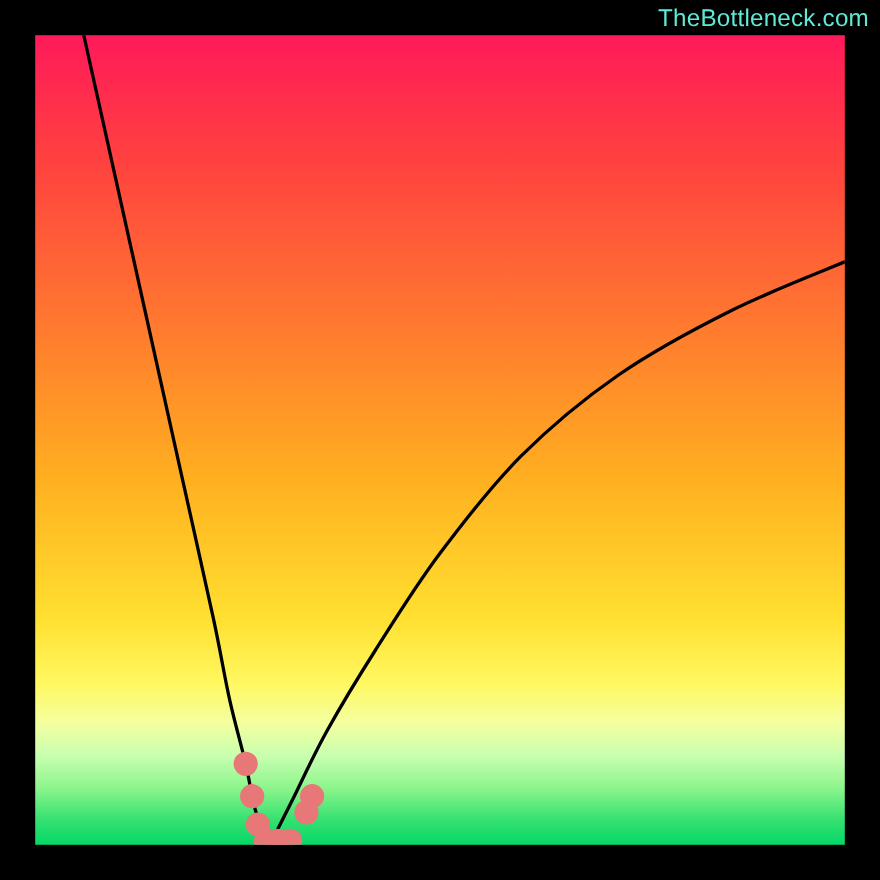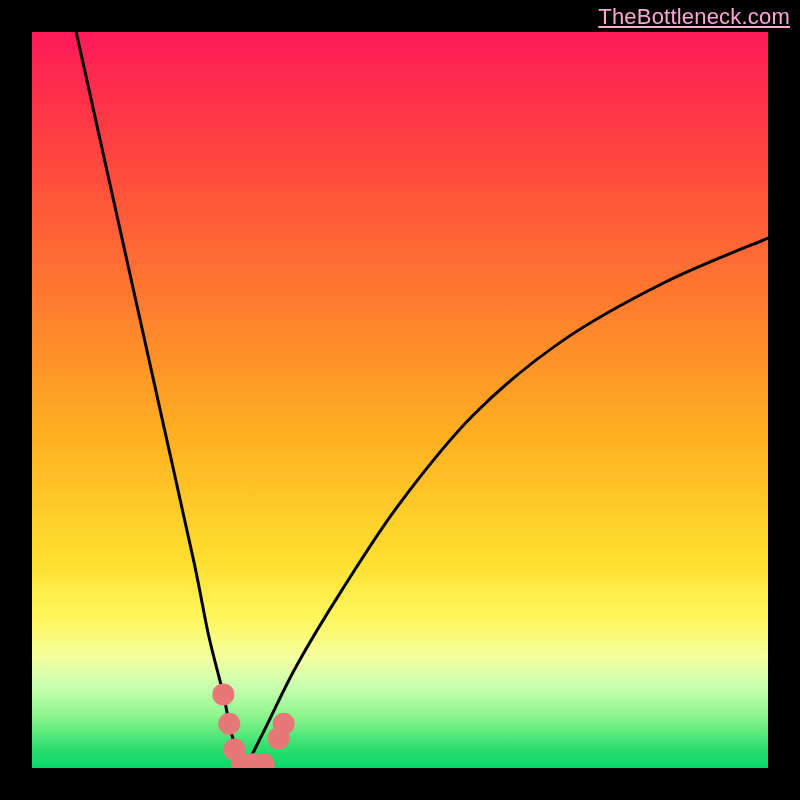--- a/index.html
+++ b/index.html
@@ -28,25 +28,24 @@
       #c8ffb0 89%,
       #8cf58c 93%,
       #33e070 97%,
       #05d868 100%
     );
   }
   .watermark {
     position: absolute;
     top: 4px;
     right: 10px;
-    color: #f9a8d4;
+    color: #5eead4;
     font-size: 22px;
     letter-spacing: 0.2px;
     font-weight: 500;
-    text-decoration: underline;
   }
   svg.curve {
     position: absolute;
     left: 0;
     top: 0;
     width: 736px;
     height: 736px;
   }
 </style>
 </head>

